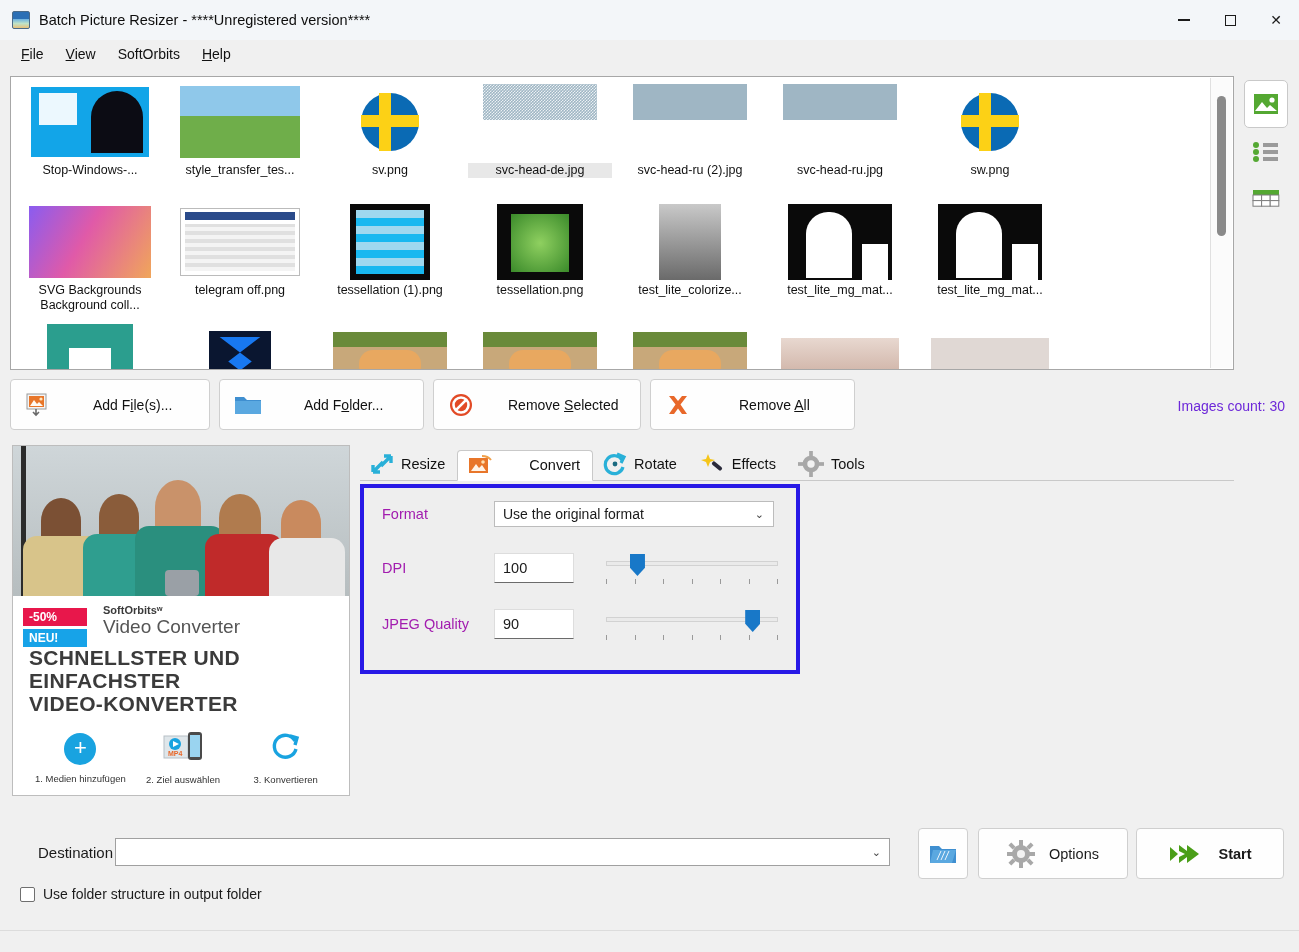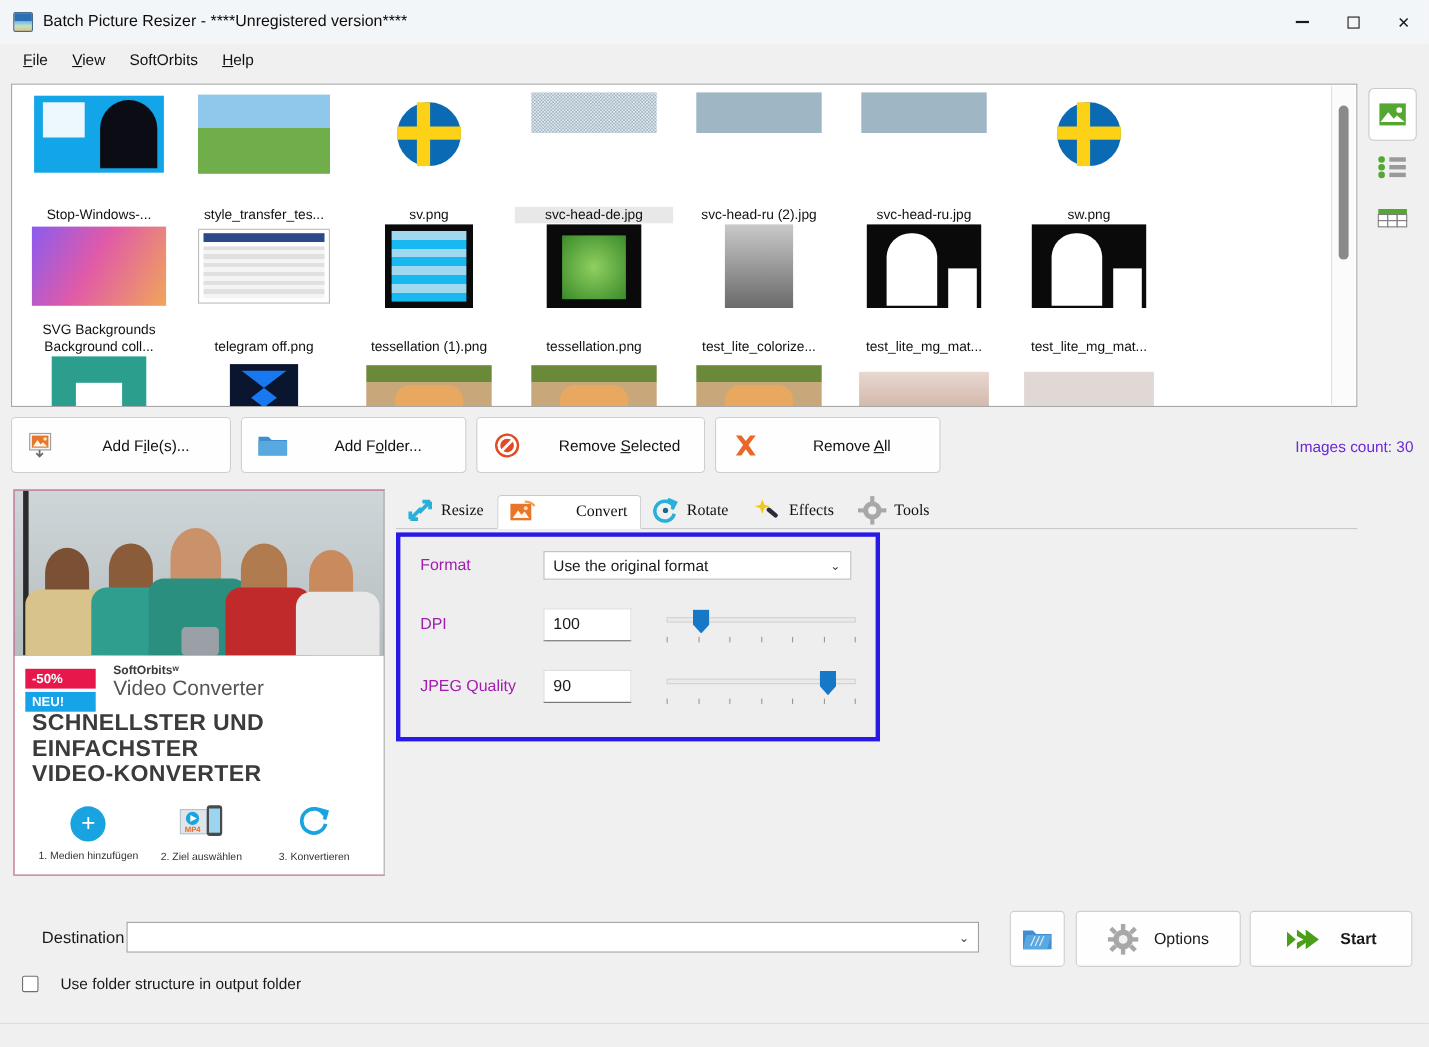--- a/index.html
+++ b/index.html
@@ -30,21 +30,21 @@
   .menu-item u{ text-decoration:underline; }
 
   
   .thumbpanel{
     position:absolute; left:10px; top:76px; width:1224px; height:294px;
     background:#fff; border:1px solid #a7a7a7;
   }
   .thumbscroll{ position:absolute; left:0; top:0; right:26px; bottom:0; overflow:hidden; }
   .tgrid{ display:flex; flex-wrap:wrap; padding:6px 0 0 4px; }
   .cell{ width:150px; height:120px; display:flex; flex-direction:column;
-         align-items:center; justify-content:space-between; }
+         align-items:center; justify-content:flex-start; }
   .thumb{ width:124px; height:77px; display:flex; align-items:center; justify-content:center;
           overflow:hidden; position:relative; }
   .thumb .box{ max-width:100%; max-height:100%; }
   .cap{ margin-top:3px; font-size:12.5px; line-height:15px; text-align:center;
         color:#111; width:144px; white-space:nowrap; overflow:hidden; }
   .cap.two{ white-space:normal; }
   .cell.selected .cap{ background:#e8e8e8; }
   .cell.selected .thumb:after{
      content:""; position:absolute; inset:0;
      background-image:
@@ -86,21 +86,21 @@
           letter-spacing:.3px; }
   .pv-steps{ display:flex; margin-top:16px; align-items:center; }
   .pv-step{ flex:1; text-align:center; }
   .pv-circ{ width:32px; height:32px; border-radius:50%; background:#19a3e0; margin:0 auto;
             color:#fff; font-size:22px; line-height:30px; }
   .pv-slabel{ font-size:9.5px; color:#333; margin-top:8px; }
   .pv-bar{ position:absolute; left:8px; top:0; width:5px; height:150px; background:#2b2b2b; }
 
   
   .tabs{ position:absolute; left:360px; top:448px; display:flex; align-items:flex-end;
-         border-bottom:1px solid #c9c9c9; width:874px; height:33px;font-family:Liberation Serif, serif; }
+         border-bottom:1px solid #c9c9c9; width:874px; height:33px; }
   .tab{ display:flex; align-items:center; gap:7px; padding:5px 12px 6px 10px; font-size:14.5px;
         color:#111; height:31px; }
   .tab.active{ background:#fff; border:1px solid #c9c9c9; border-bottom:1px solid #fff;
                border-radius:4px 4px 0 0; margin-bottom:-1px;gap:35px; }
 
   
   .panel{ position:absolute; left:360px; top:484px; width:440px; height:190px;
           background:#eeeeee; border:4px solid #2819e6; }
   .row{ display:flex; align-items:center; height:44px; padding-left:18px; }
   .rlabel{ width:112px; font-size:14.5px; color:#a21caf; }
@@ -125,21 +125,21 @@
               display:flex; align-items:center; padding:0 8px; font-size:14px; position:relative; }
   .destinput .chev{ position:absolute; right:8px; color:#444; font-size:11px; }
   .browse{ position:absolute; left:918px; top:828px; width:50px; height:51px; background:#fefefe;
            border:1px solid #cfcfcf; border-radius:4px; display:flex; align-items:center; justify-content:center; }
   .optbtn{ position:absolute; left:978px; top:828px; width:150px; height:51px; background:#fefefe;
            border:1px solid #cfcfcf; border-radius:4px; display:flex; align-items:center;
            justify-content:center; gap:14px; font-size:14.5px; }
   .startbtn{ position:absolute; left:1136px; top:828px; width:148px; height:51px; background:#fefefe;
            border:1px solid #cfcfcf; border-radius:4px; display:flex; align-items:center;
            justify-content:center; gap:16px; font-size:14.5px; font-weight:bold; }
-  .chkrow{ position:absolute; left:20px; top:886px; display:flex; align-items:center; gap:20px; }
+  .chkrow{ position:absolute; left:20px; top:886px; display:flex; align-items:center; gap:8px; }
   .chkbox{ width:15px; height:15px; border:1px solid #6f6f6f; background:#fff; border-radius:2px; }
   .chklabel{ font-size:14px; }
   .statusbar{ position:absolute; left:0; bottom:0; width:1299px; height:22px;
               background:#f0f0f0; border-top:1px solid #dcdcdc; }
 </style>
 </head>
 <body>
 
 <div class="titlebar">
   <div class="app-icon"></div>

